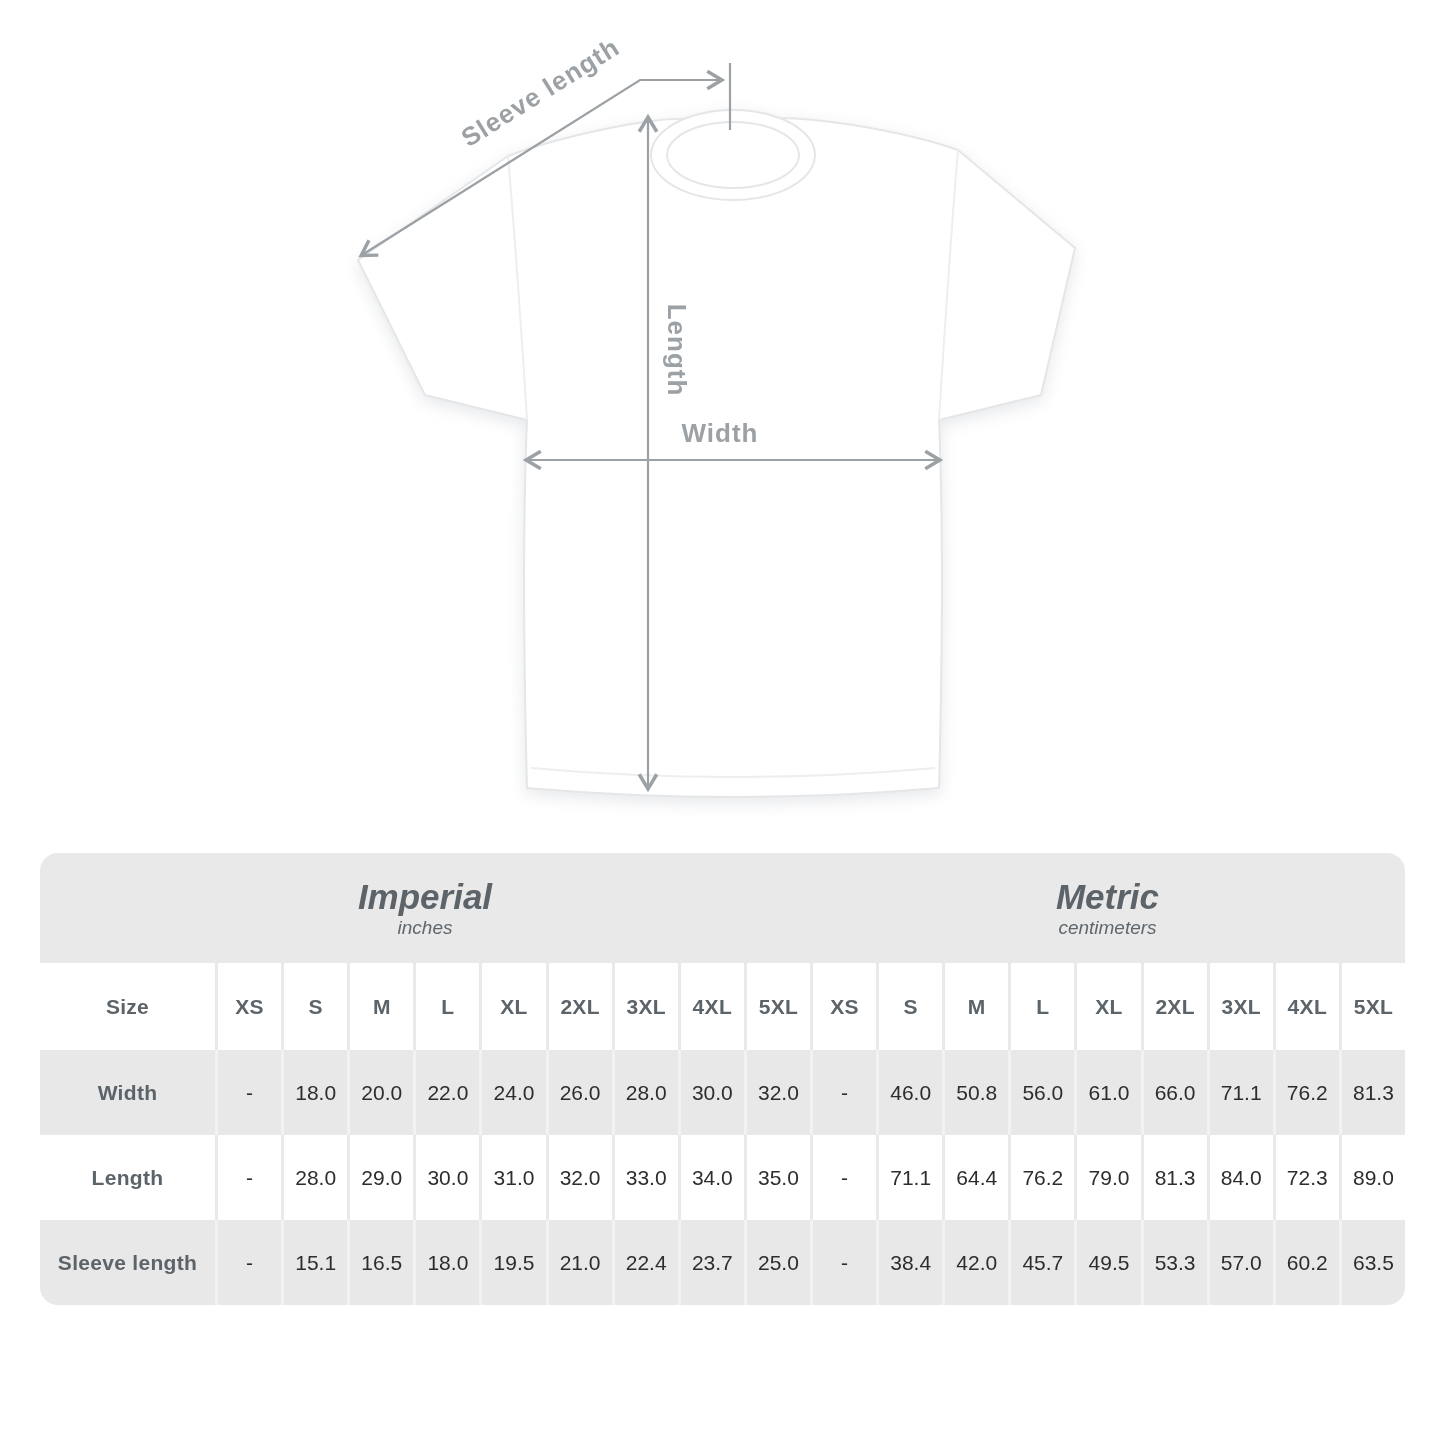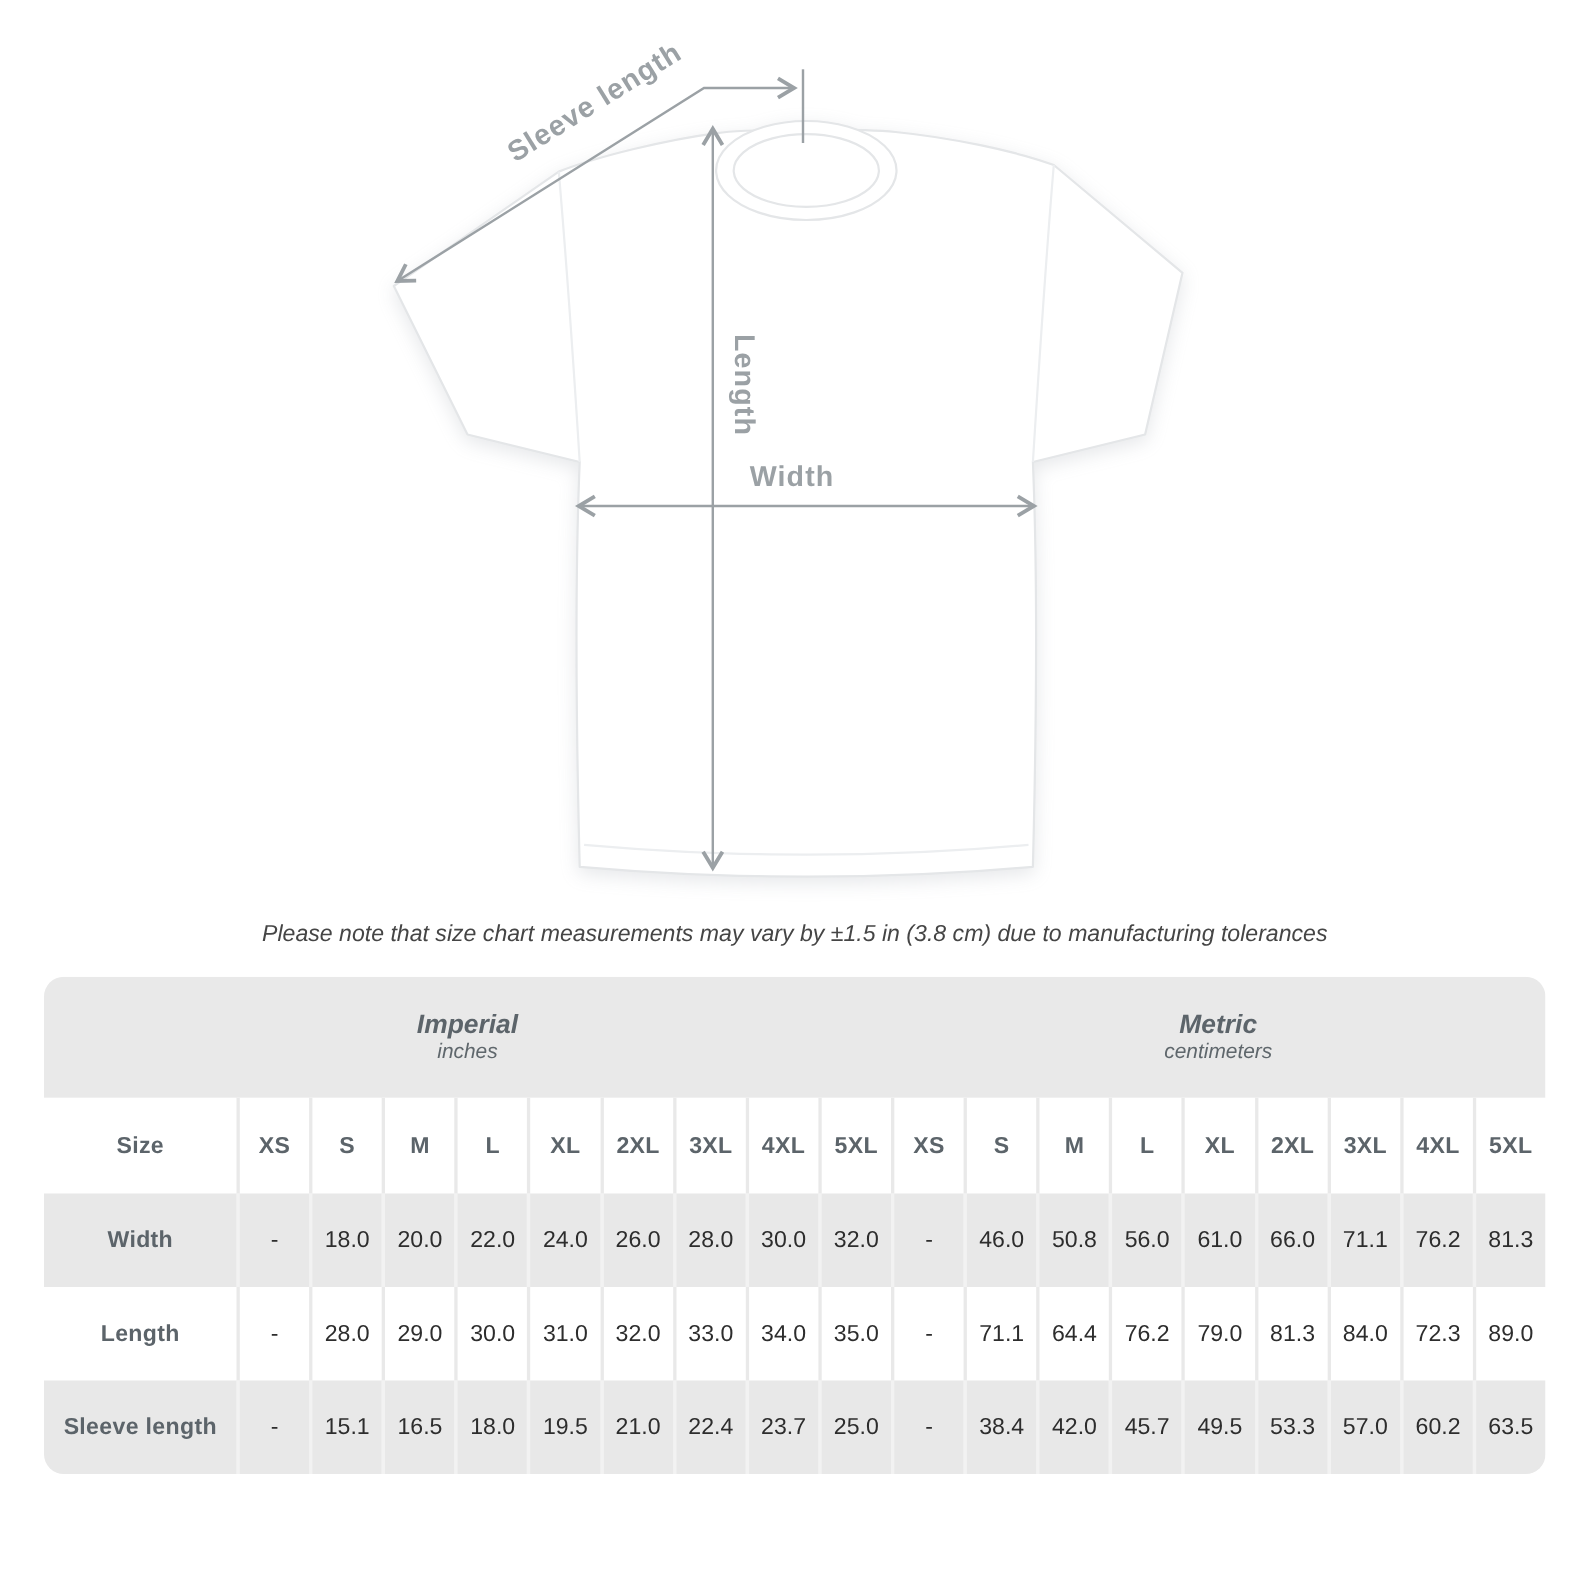--- a/index.html
+++ b/index.html
@@ -60,21 +60,21 @@
   .size-table th, .size-table td {
     padding: 0;
     text-align: center;
     vertical-align: middle;
   }
   tr.band-row th {
     background: #e9e9e9;
     height: 110px;
   }
   .band-title {
-    font-size: 24px;
+    font-size: 35px;
     font-weight: bold;
     font-style: italic;
     color: #5c646a;
   }
   .band-sub {
     font-size: 19px;
     font-style: italic;
     font-weight: normal;
     color: #5f676c;
   }
@@ -141,21 +141,20 @@
       <line class="dim-line" x1="648" y1="118" x2="648" y2="788" marker-start="url(#arw)" marker-end="url(#arw)"></line>
       <text class="dim-label" transform="translate(668,350) rotate(90)" text-anchor="middle">Length</text>
     </g>
 
     <g>
       <line class="dim-line" x1="527" y1="460" x2="939" y2="460" marker-start="url(#arw)" marker-end="url(#arw)"></line>
       <text class="dim-label" x="720" y="442" text-anchor="middle">Width</text>
     </g>
   </svg>
 
-  <p class="chart-subtitle">Please note that size chart measurements may vary by ±1.5 in (3.8 cm) due to manufacturing tolerances</p>
 
   <div class="size-table-wrap">
     <table class="size-table">
       <colgroup>
         <col class="label-col">
         <col>
           <col>
           <col>
           <col>
           <col>

